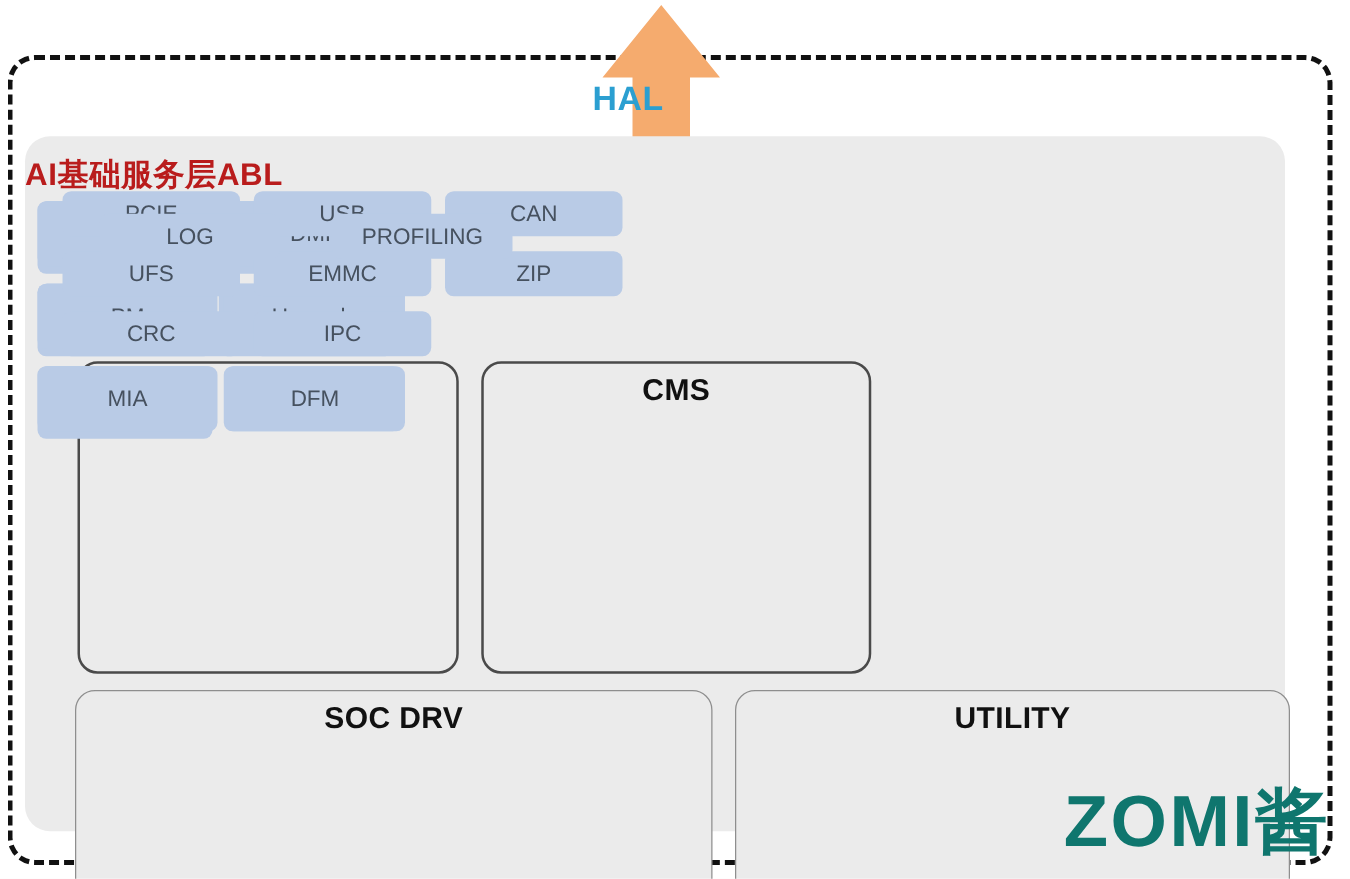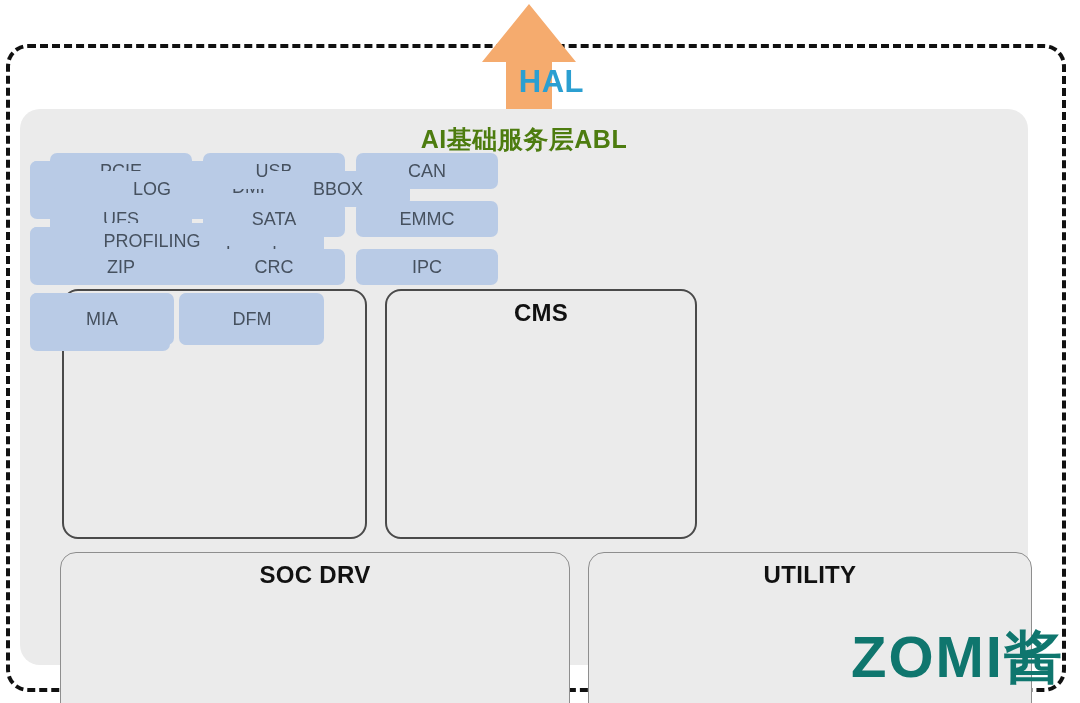--- a/index.html
+++ b/index.html
@@ -34,22 +34,22 @@
     top: 0px;
     width: 110px;
     height: 115px;
   }
   #hal-arrow-wrap svg { display: block; }
   #hal-arrow-label {
     position: absolute;
     left: 0;
     top: 66px;
     width: 110px;
-    text-align: right;
-    font-size: 31px;
+    text-align: left;
+    font-size: 27px;
     font-weight: bold;
     color: #2b9fd1;
     letter-spacing: 0.5px;
     line-height: 1;
   }
 
   
   #abl-panel {
     position: absolute;
     left: 20px;
@@ -57,24 +57,24 @@
     width: 1008px;
     height: 556px;
     background: #ebebeb;
     border-radius: 20px;
   }
   #abl-panel-title {
     position: absolute;
     left: 0;
     top: 14px;
     width: 100%;
-    text-align: center;
+    text-align: left;
     font-size: 25px;
     font-weight: bold;
-    color: #4d7c0f;
+    color: #b91c1c;
     letter-spacing: 0.5px;
   }
 
   
   .section-card {
     position: absolute;
     box-sizing: border-box;
     background: #ebebeb;
     border-radius: 16px;
   }
@@ -225,30 +225,28 @@
   </div>
 
   <div class="section-card light" id="card-soc">
     <div class="section-title">SOC DRV</div>
   </div>
   <div class="chip-grid" id="grid-soc">
     <div class="chip">PCIE</div>
     <div class="chip">USB</div>
     <div class="chip">CAN</div>
     <div class="chip">UFS</div>
-    <div class="chip">SATA</div>
     <div class="chip">EMMC</div>
     <div class="chip">ZIP</div>
     <div class="chip">CRC</div>
     <div class="chip">IPC</div>
   </div>
 
   <div class="section-card light" id="card-util">
     <div class="section-title">UTILITY</div>
   </div>
   <div class="chip-grid" id="grid-util">
     <div class="chip">LOG</div>
-    <div class="chip">BBOX</div>
     <div class="chip">PROFILING</div>
   </div>
 </div>
 
 <div id="watermark">ZOMI酱</div>
 
 </body></html>

